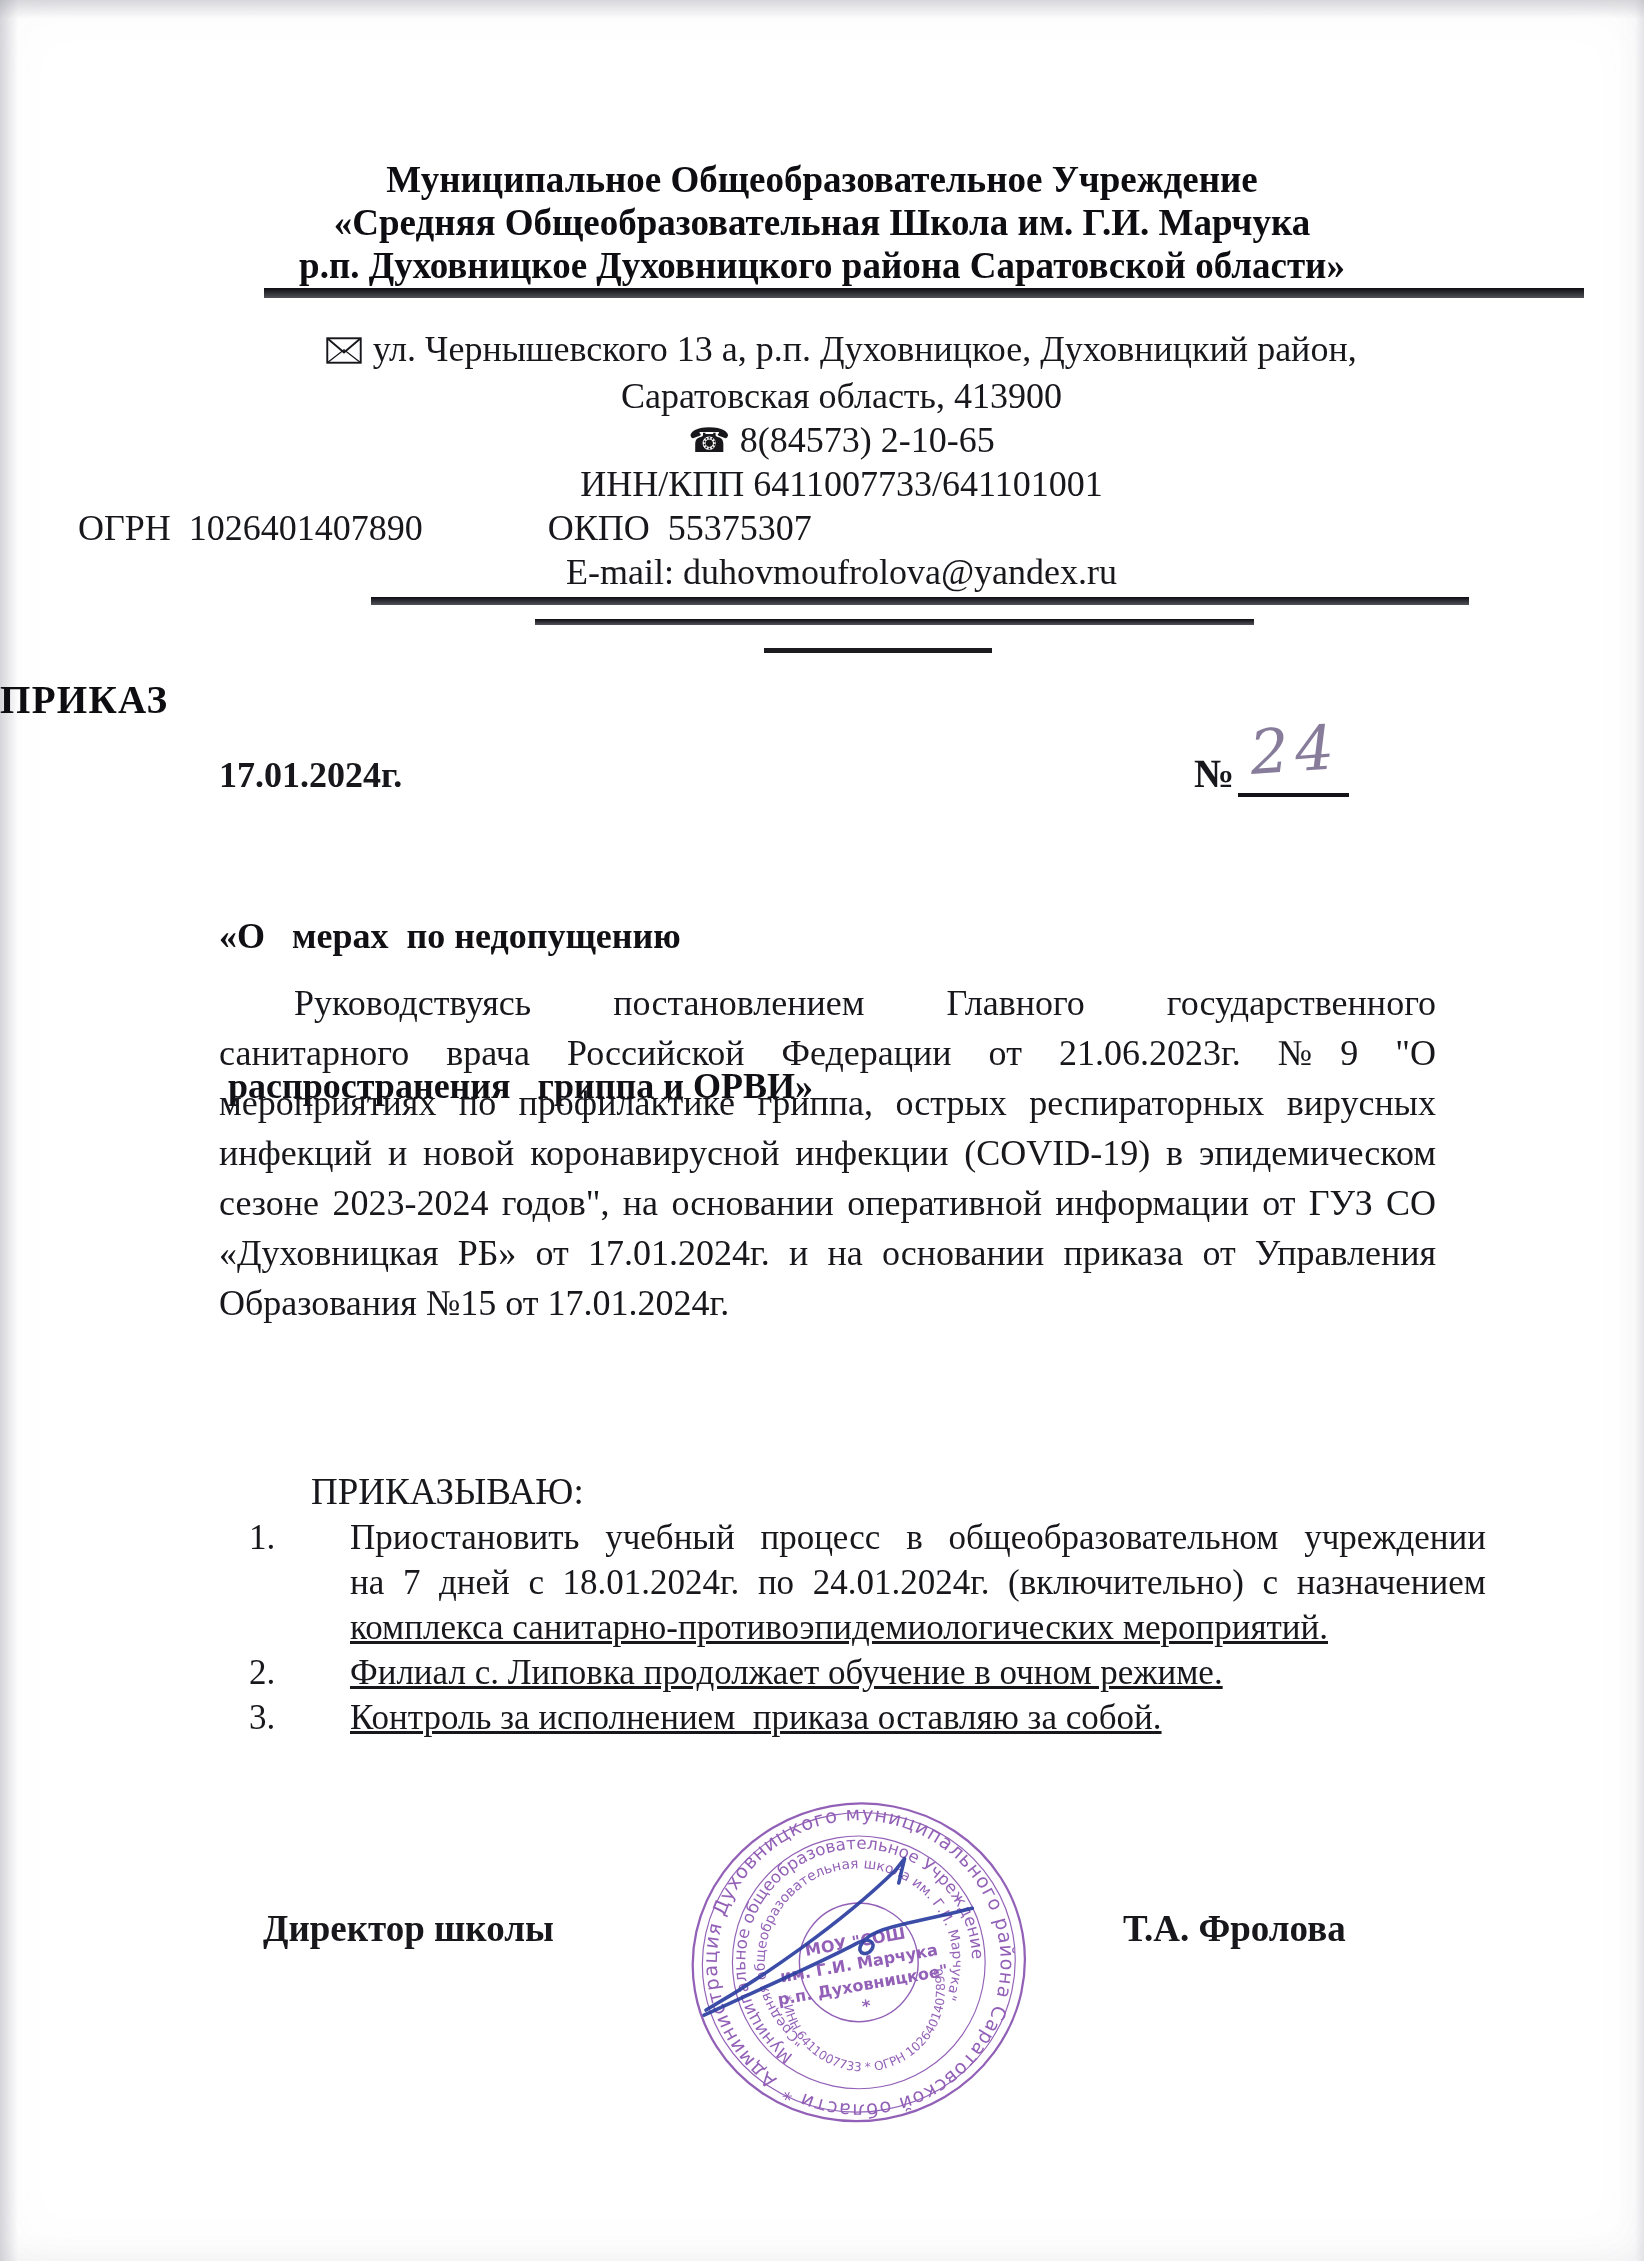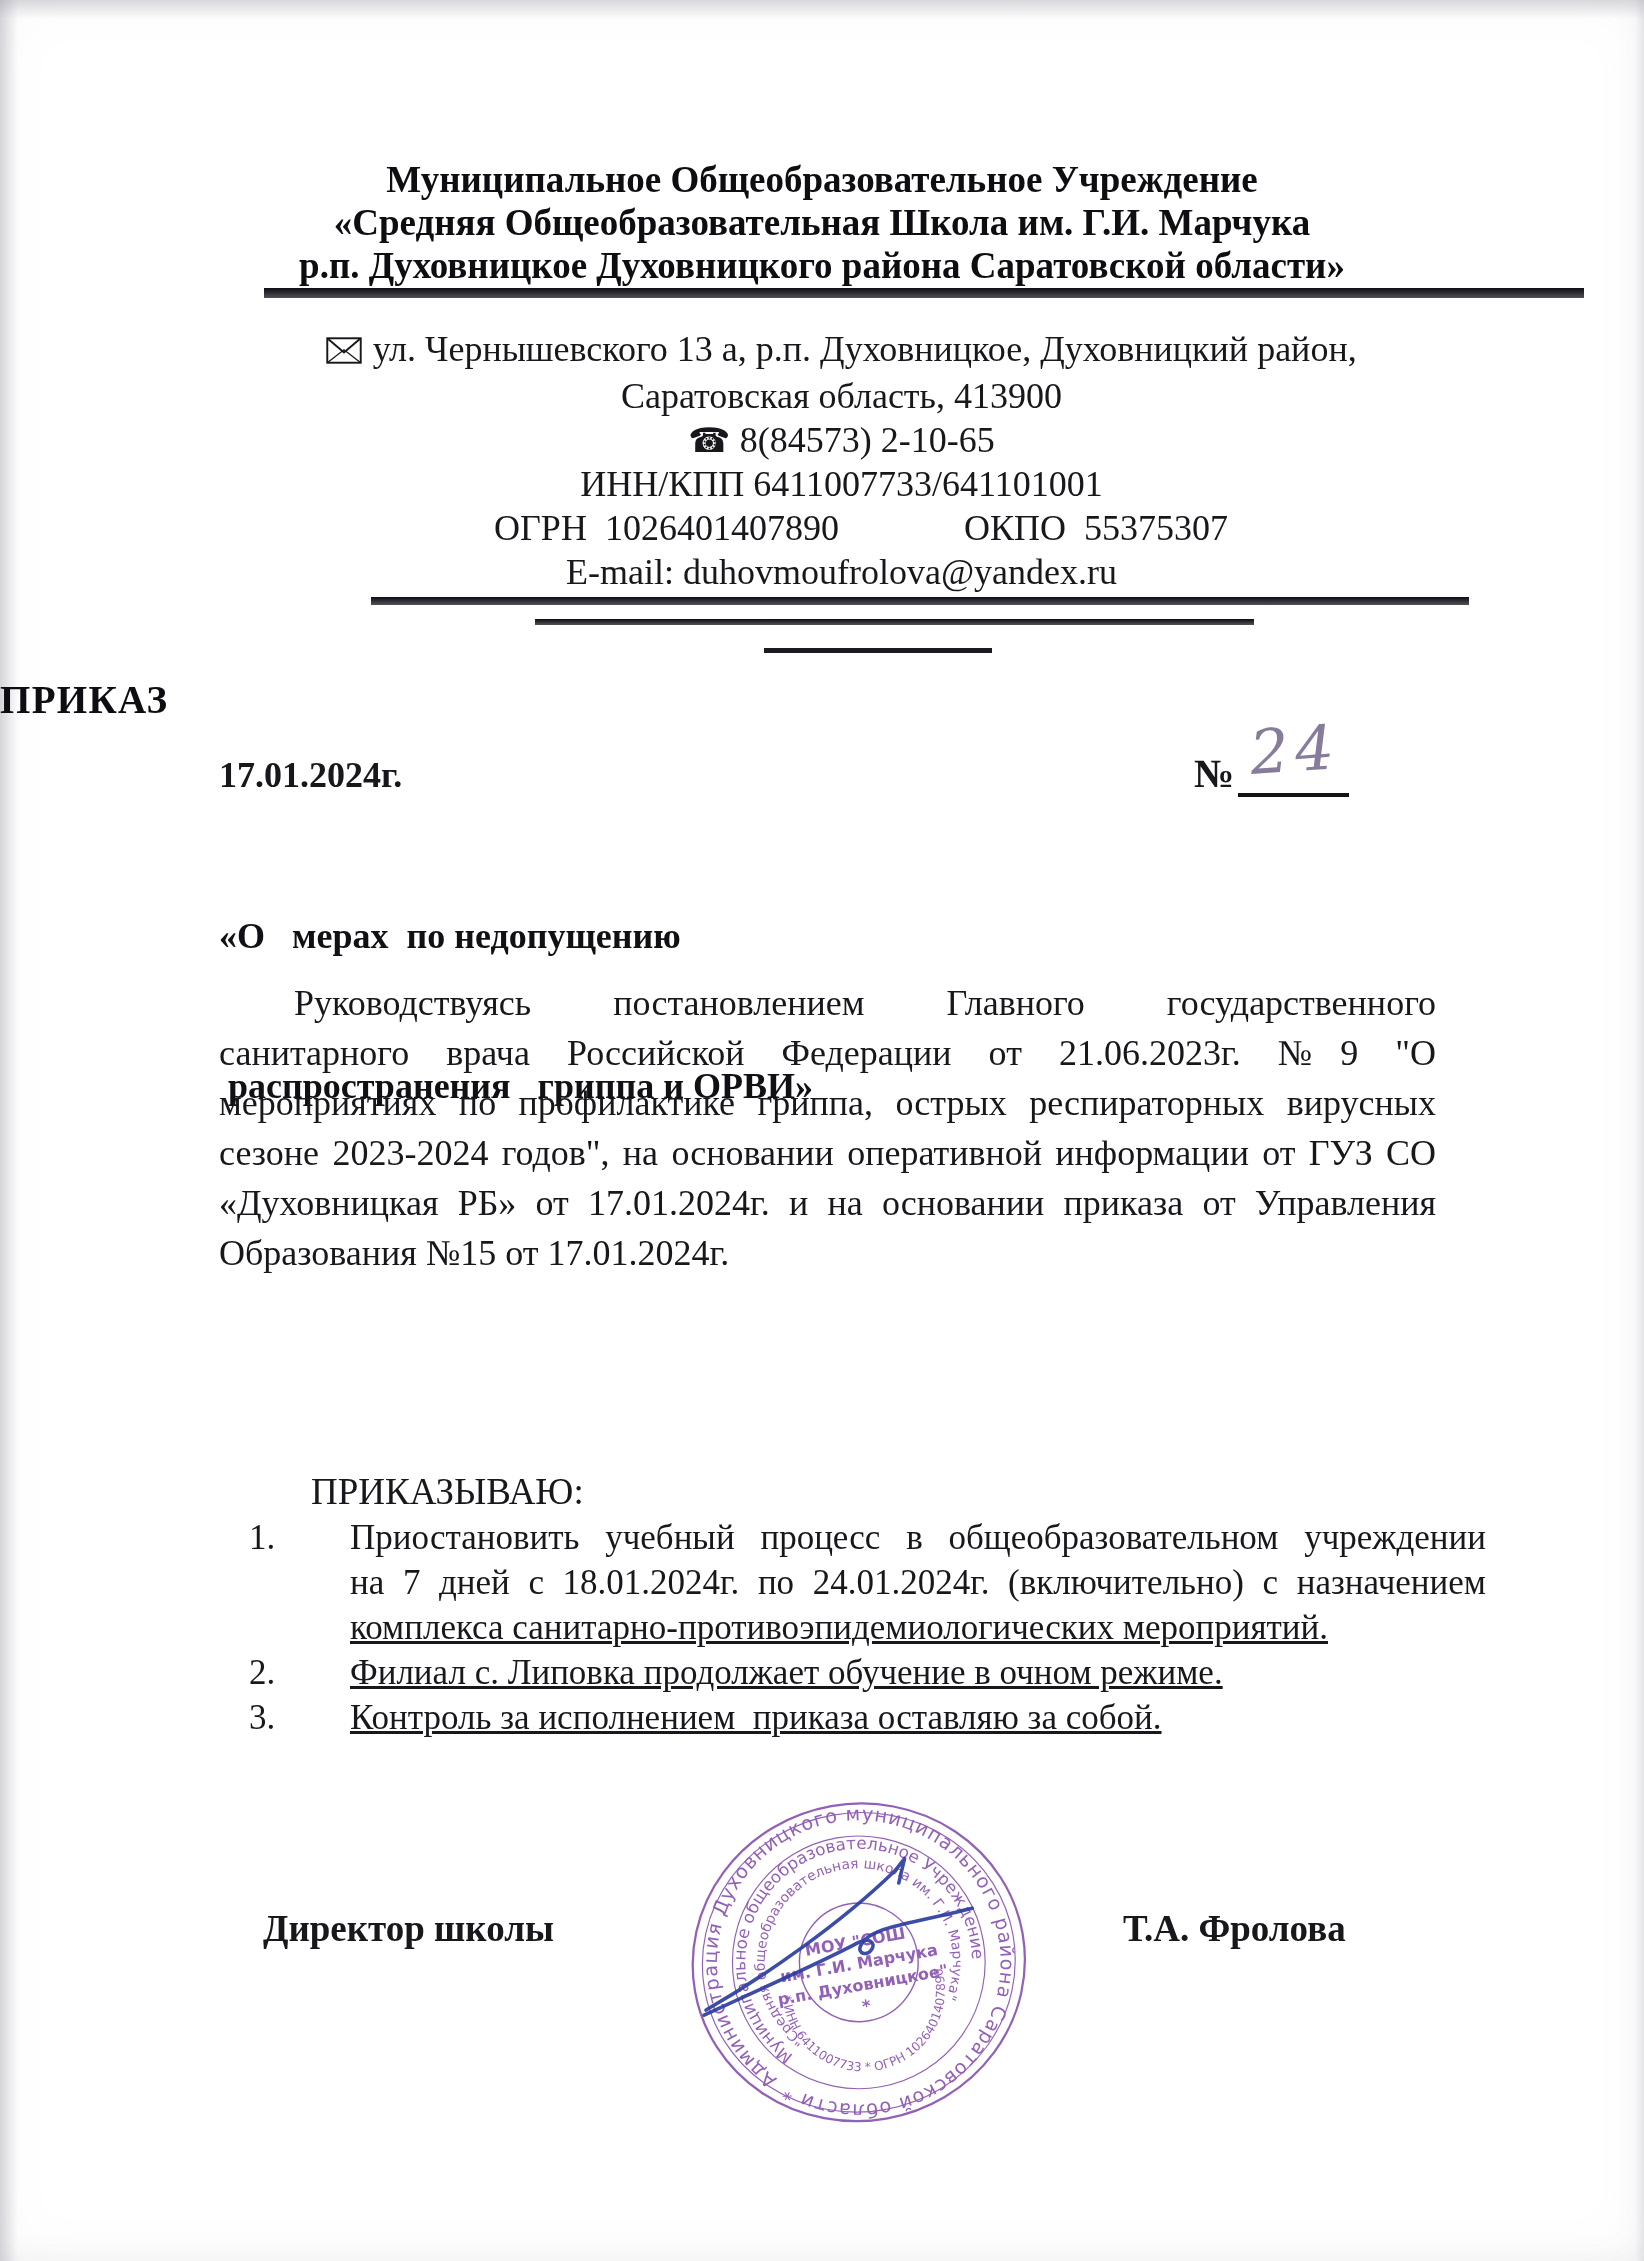--- a/index.html
+++ b/index.html
@@ -27,21 +27,21 @@
   .rule-a{top:288px;left:264px;width:1320px;height:9.7px;}
   .rule-b{top:597px;left:371px;width:1098px;height:7.7px;}
   .rule-c{top:619px;left:535px;width:719px;height:6.4px;}
   .rule-d{top:648px;left:764px;width:228px;height:5.2px;background:#1b1b20;}
 
   .contact{position:absolute;top:327px;left:0;right:0;text-align:center;
     font-size:36px;line-height:44px;}
   .c-line{white-space:pre-wrap;margin-left:39px;}
   .c-line .glyph{font-family:"DejaVu Sans",sans-serif;font-size:34px;}
   .env-icon{display:inline-block;vertical-align:-2.6px;margin-right:10.3px;}
-  .c-two{display:flex;justify-content:center;gap:86px;}
+  .c-two{display:flex;gap:86px;}
 
   .prikaz-title{position:absolute;top:677px;left:0;right:0;text-align:left;
     font-weight:bold;font-size:39px;letter-spacing:1.3px;color:#0d0d12;}
 
   .date{position:absolute;top:754px;left:219px;font-weight:bold;font-size:36px;}
   .num-sign{position:absolute;top:750px;left:1194px;font-weight:bold;font-size:40px;}
   .num-hand{position:absolute;top:714px;left:1240px;width:110px;text-align:center;
     font-size:61px;font-style:italic;color:#877d9b;transform:rotate(-4deg);
     font-family:"DejaVu Serif",serif;letter-spacing:6.4px;}
   .num-line{position:absolute;top:793px;left:1238px;width:111px;height:3.9px;background:#141418;}
@@ -115,20 +115,21 @@
 
   <div class="subject">
     <div>«О   мерах  по недопущению</div>
     <div class="s2">распространения   гриппа и ОРВИ»</div>
   </div>
 
   <div class="body-par">
     <div class="bl just indent">Руководствуясь постановлением Главного государственного</div>
     <div class="bl just">санитарного врача Российской Федерации от 21.06.2023г. №9 "О</div>
     <div class="bl just">мероприятиях по профилактике гриппа, острых респираторных вирусных</div>
+    <div class="bl just">инфекций и новой коронавирусной инфекции (COVID-19) в эпидемическом</div>
     <div class="bl just">сезоне 2023-2024 годов", на основании оперативной информации от ГУЗ СО</div>
     <div class="bl just">«Духовницкая РБ» от 17.01.2024г. и на основании приказа от Управления</div>
     <div class="bl">Образования №15 от 17.01.2024г.</div>
   </div>
 
   <div class="rez-head">ПРИКАЗЫВАЮ:</div>
 
   <div class="rez-list">
     <div class="rez-item">
       <span class="rez-num">1.</span>

